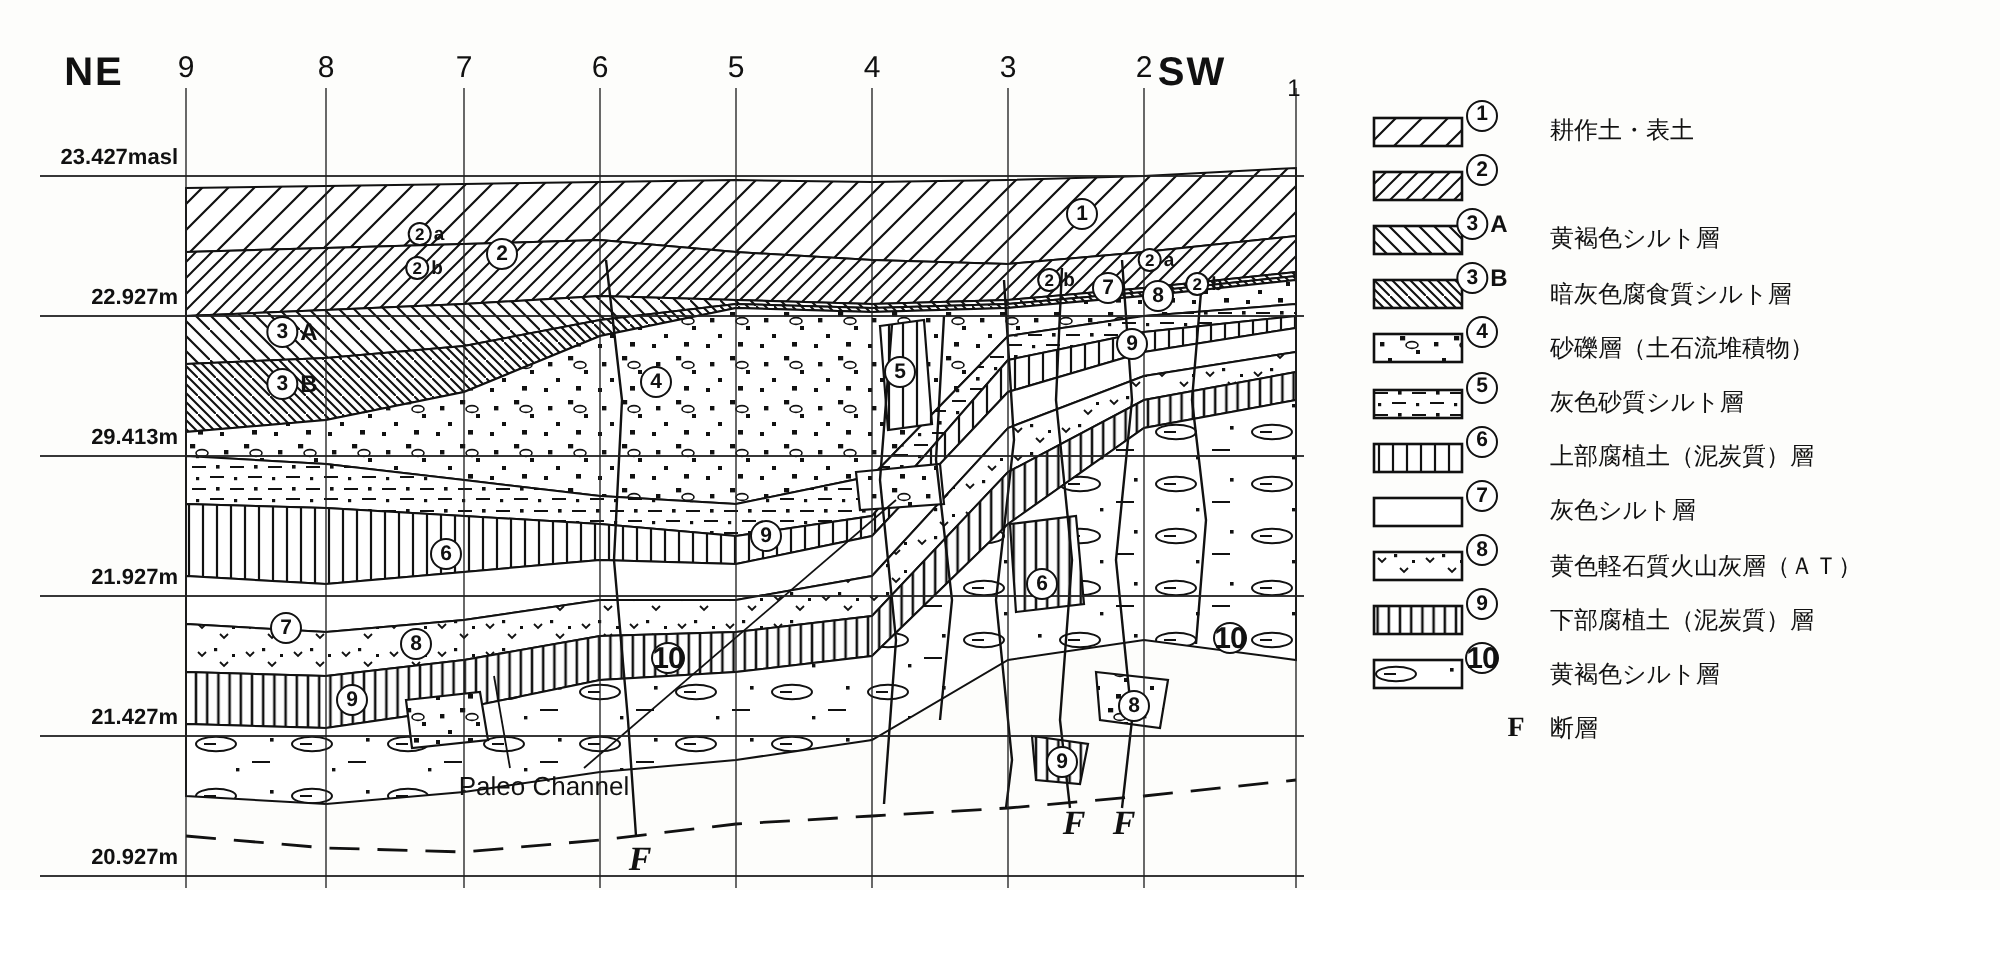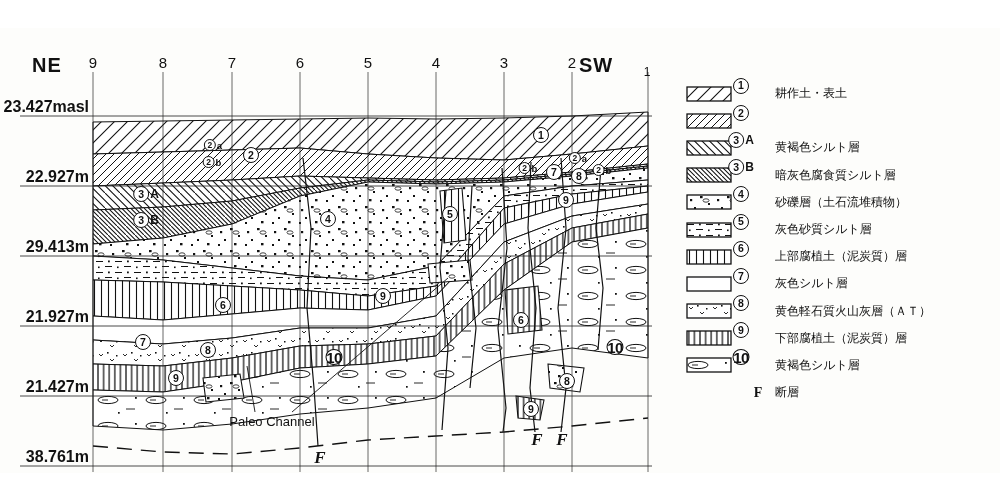--- a/index.html
+++ b/index.html
@@ -1,23 +1,23 @@
 <!DOCTYPE html>
 <html><head>
 <meta charset="utf-8">
 <style>
   html,body{margin:0;padding:0;background:#fff;}
   #page{position:relative;width:1000px;height:445px;background:#fdfdfb;overflow:hidden;
-        font-family:"Liberation Sans","DejaVu Sans",sans-serif;color:#111;margin-top:28px;}
+        font-family:"Liberation Sans","DejaVu Sans",sans-serif;color:#111;}
   #sec-svg{position:absolute;left:0;top:0;}
   .abs{position:absolute;transform:translate(-50%,-50%);white-space:nowrap;}
   .corner{font-size:20px;font-weight:600;letter-spacing:1px;}
   .station{font-size:15px;font-weight:500;}
   .station.sub{font-size:12px;}
-  .elev{position:absolute;transform:translate(-100%,-50%);font-size:16px;font-weight:600;white-space:nowrap;}
+  .elev{position:absolute;transform:translate(-100%,-50%);font-size:11px;font-weight:600;white-space:nowrap;}
   .seclbl{position:absolute;transform:translate(-50%,-50%);display:flex;align-items:center;gap:1px;}
   .circ{display:inline-flex;align-items:center;justify-content:center;box-sizing:border-box;
         width:16px;height:16px;border:1.3px solid #111;border-radius:50%;
         font-size:10.5px;font-weight:600;line-height:1;background:#fff;}
   .circ.w10{width:17px;height:16px;font-size:15px;letter-spacing:-0.5px;}
   .seclbl.sm .circ{width:12px;height:12px;font-size:8.5px;border-width:1px;}
   .sfx{font-size:12px;font-weight:600;}
   .seclbl.sm .sfx{font-size:9.5px;}
   .paleo{font-size:13px;background:transparent;}
   .fmark{font-family:"Liberation Serif","DejaVu Serif",serif;font-style:italic;font-weight:600;font-size:17px;}
@@ -162,21 +162,21 @@
       <span class="abs station" style="left: 504px; top: 34px;">3</span>
       <span class="abs station" style="left: 572px; top: 34px;">2</span>
       <span class="abs station sub" style="left: 647px; top: 44px;">1</span>
     </div>
   <div id="elevs">
       <span class="elev" style="left: 89px; top: 79px;">23.427masl</span>
       <span class="elev" style="left: 89px; top: 149px;">22.927m</span>
       <span class="elev" style="left: 89px; top: 219px;">29.413m</span>
       <span class="elev" style="left: 89px; top: 289px;">21.927m</span>
       <span class="elev" style="left: 89px; top: 359px;">21.427m</span>
-      <span class="elev" style="left: 89px; top: 429px;">38.761m</span>
+      <span class="elev" style="left: 89px; top: 429px;">20.927m</span>
     </div>
   <div id="seclabels">
       <div class="seclbl" style="left: 541px; top: 107px;">
         <span class="circ">1</span>
       </div>
       <div class="seclbl sm" style="left: 213px; top: 117px;">
         <span class="circ">2</span>
         <span class="sfx">a</span>
       </div>
       <div class="seclbl" style="left: 251px; top: 127px;">

